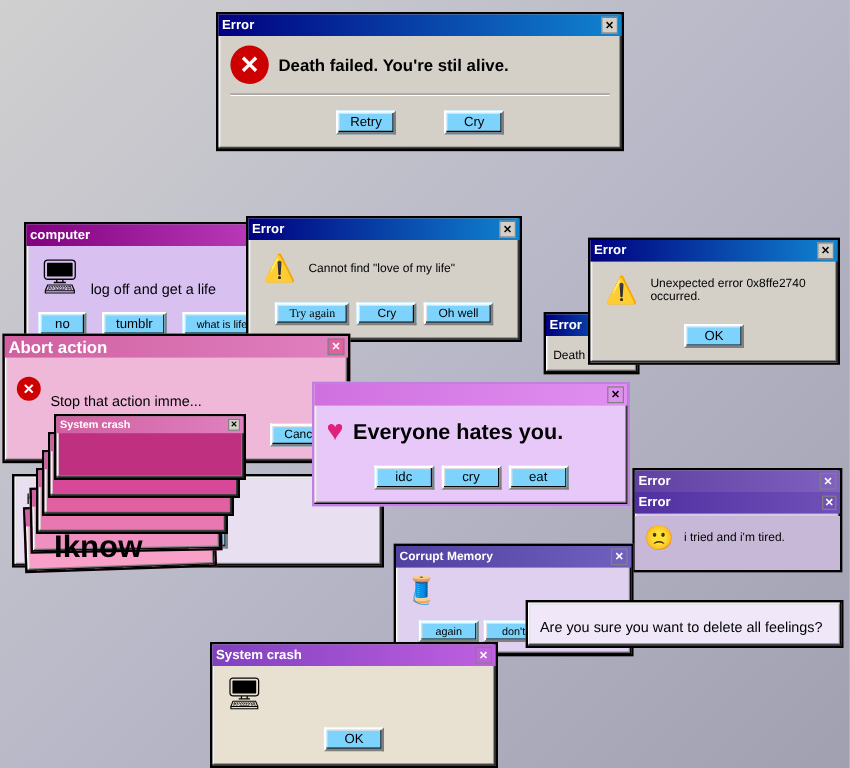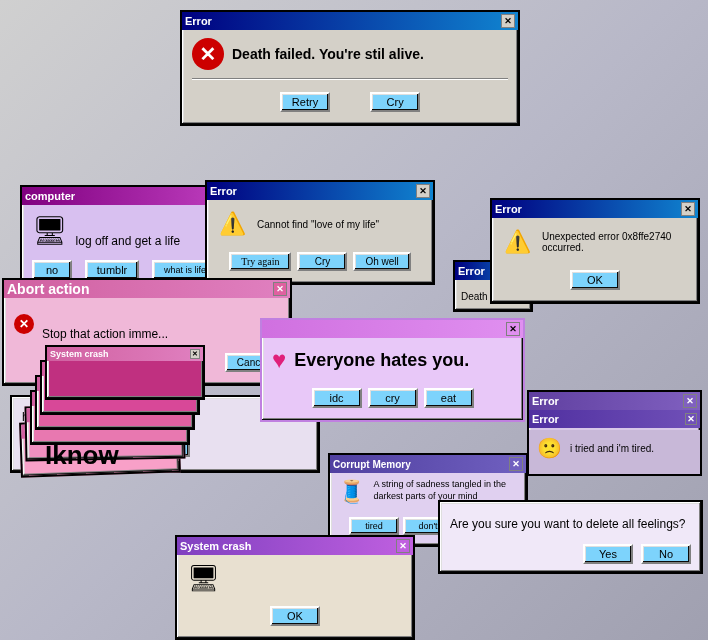--- a/index.html
+++ b/index.html
@@ -341,24 +341,23 @@
 </div>
 
 <div class="win-dialog" style="top:453px; left:328px; width:200px; z-index:11; background:#e0d0f0;">
   <div class="win-titlebar" style="background:linear-gradient(to right, #5040a0, #7060c0);text-align:center;">
     <span style="font-size:10px;">Corrupt Memory</span>
     <div class="win-close-btn" style="background:#7060c0; color:#fff;">✕</div>
   </div>
   <div class="win-content" style="padding:6px 8px;">
     <div class="msg-row" style="align-items:flex-start;">
       <div style="font-size:22px; flex-shrink:0;">🧵</div>
-      <span class="small-text" style="font-size:9px; line-height:1.3;">A string of sadness tangled in the darkest parts of your mind</span>
     </div>
     <div class="btn-row" style="gap:4px;">
-      <button class="win-btn" style="font-size:9px; padding:2px 6px;">tired</button>
+      <button class="win-btn" style="font-size:9px; padding:2px 6px;">again</button>
       <button class="win-btn" style="font-size:9px; padding:2px 6px;">don't</button>
       <button class="win-btn" style="font-size:9px; padding:2px 6px;">forget</button>
     </div>
   </div>
 </div>
 
 <div class="win-dialog" style="top:390px; left:527px; width:175px; z-index:9; background:#d8c8e8;">
   <div class="win-titlebar" style="background:linear-gradient(to right, #6040a0, #8060c0);">
     <span style="font-size:11px;">Error</span>
     <div class="win-close-btn" style="background:#8060c0; color:#fff;">✕</div>
@@ -388,17 +387,13 @@
     <div class="btn-row">
       <button class="win-btn">OK</button>
     </div>
   </div>
 </div>
 
 <div class="win-dialog" style="top:500px; left:438px; width:265px; z-index:13; background:#f0e8f8;">
   <div class="win-content" style="padding:12px 10px 6px;">
     <span class="med-text">Are you sure you want to delete all feelings?</span>
   </div>
-  <div class="btn-row" style="padding:6px 10px 8px; justify-content:flex-end; gap:8px;">
-    <button class="win-btn">Yes</button>
-    <button class="win-btn">No</button>
-  </div>
 </div>
 
 </body></html>

